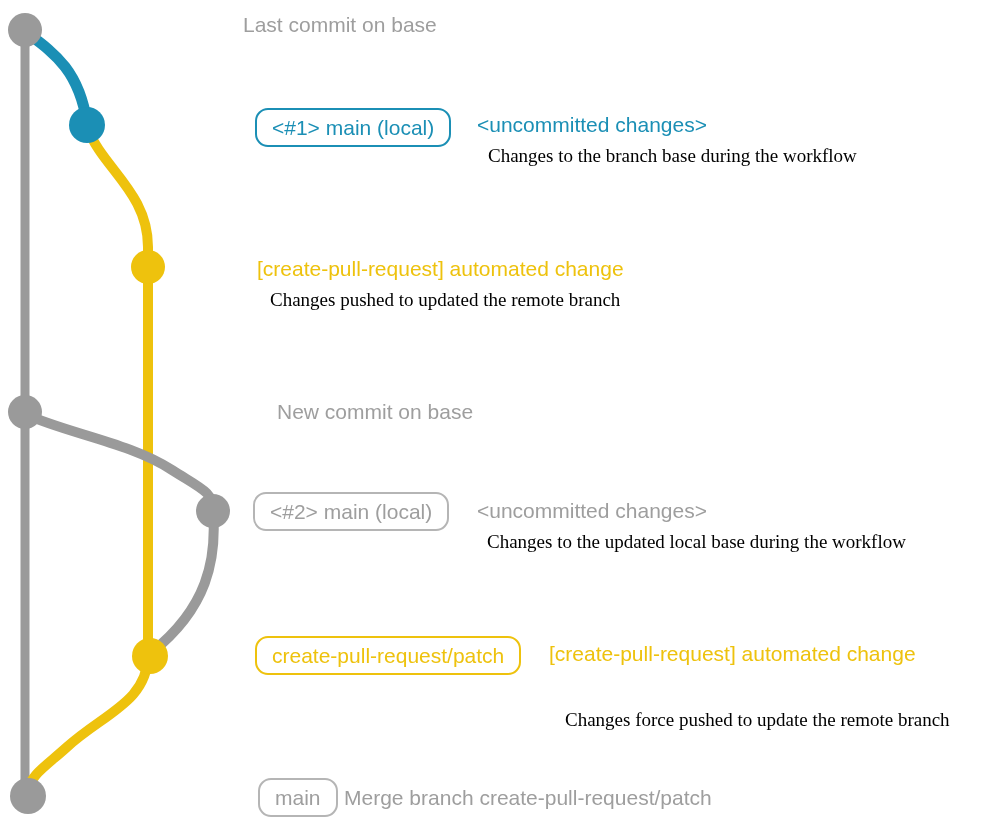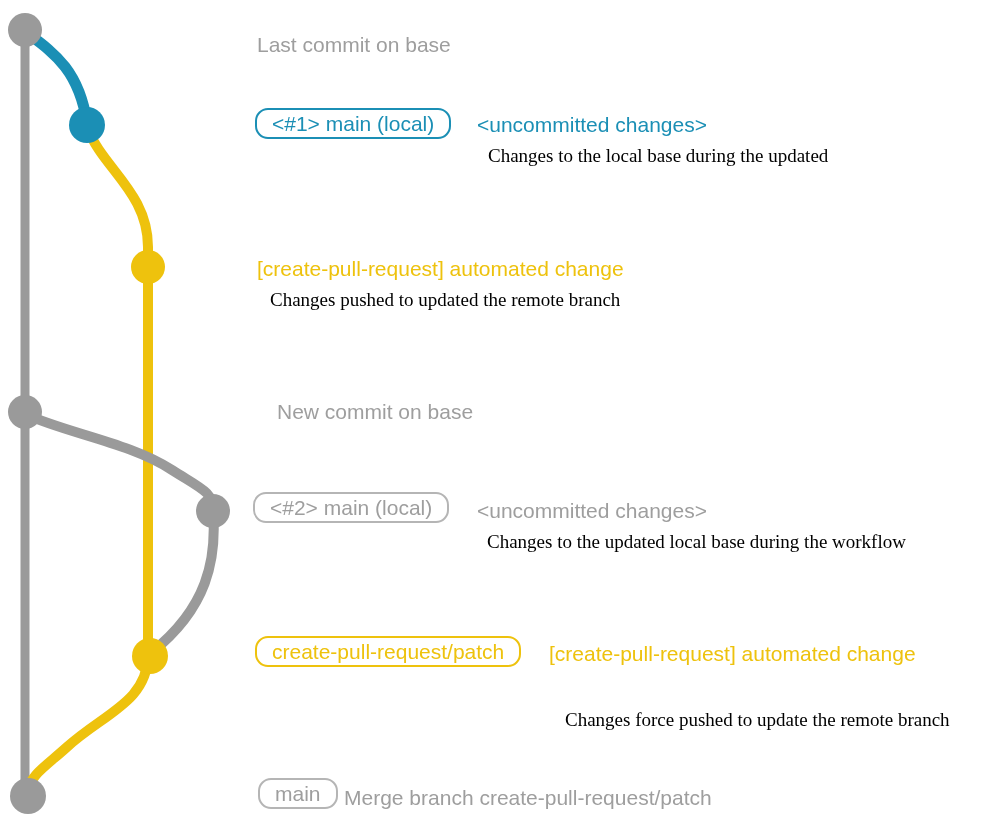--- a/index.html
+++ b/index.html
@@ -17,21 +17,21 @@
   .serif {
     font-family:"Liberation Serif", serif;
     font-size:19px; color:#000000;
   }
   .label-21 { font-size:21px; }
   .gray-text   { color:#9e9e9e; }
   .blue-text   { color:#1b8fb5; }
   .yellow-text { color:#eec20d; }
   .badge {
     display:inline-flex; align-items:center; justify-content:center;
-    height:31px; box-sizing:border-box;
+    height:39px; box-sizing:border-box;
     padding:0 15px;
     border:2px solid; border-radius:13px;
     background:#ffffff;
     font-size:21px;
   }
   .badge-blue   { border-color:#1b8fb5; color:#1b8fb5; }
   .badge-gray   { border-color:#b5b5b5; color:#9e9e9e; }
   .badge-yellow { border-color:#eec20d; color:#eec20d; }
 </style>
 </head>
@@ -53,25 +53,25 @@
 
     <circle cx="25" cy="30" r="17" fill="#9a9a9a"></circle>
     <circle cx="87" cy="125" r="18" fill="#1b8fb5"></circle>
     <circle cx="148" cy="267" r="17" fill="#eec20d"></circle>
     <circle cx="25" cy="412" r="17" fill="#9a9a9a"></circle>
     <circle cx="213" cy="511" r="17" fill="#9a9a9a"></circle>
     <circle cx="150" cy="656" r="18" fill="#eec20d"></circle>
     <circle cx="28" cy="796" r="18" fill="#9a9a9a"></circle>
   </svg>
 
-  <div class="abs sans label-21 gray-text" style="left:257px; top:13px;margin-top:20px;">Last commit on base</div>
+  <div class="abs sans label-21 gray-text" style="left:243px; top:13px;">Last commit on base</div>
 
   <div class="abs badge badge-blue" style="left:255px; top:108px;">&lt;#1&gt; main (local)</div>
   <div class="abs sans label-21 blue-text" style="left:477px; top:113px;">&lt;uncommitted changes&gt;</div>
-  <div class="abs serif" style="left:488px; top:145px;">Changes to the local base during the updated</div>
+  <div class="abs serif" style="left:488px; top:145px;">Changes to the branch base during the workflow</div>
 
   <div class="abs sans label-21 yellow-text" style="left:257px; top:257px;">[create-pull-request] automated change</div>
   <div class="abs serif" style="left:270px; top:289px;">Changes pushed to updated the remote branch</div>
 
   <div class="abs sans label-21 gray-text" style="left:257px; top:400px;margin-left:20px;">New commit on base</div>
 
   <div class="abs badge badge-gray" style="left:253px; top:492px;">&lt;#2&gt; main (local)</div>
   <div class="abs sans label-21 gray-text" style="left:477px; top:499px;">&lt;uncommitted changes&gt;</div>
   <div class="abs badge badge-yellow" style="left:255px; top:636px;">create-pull-request/patch</div>
 

